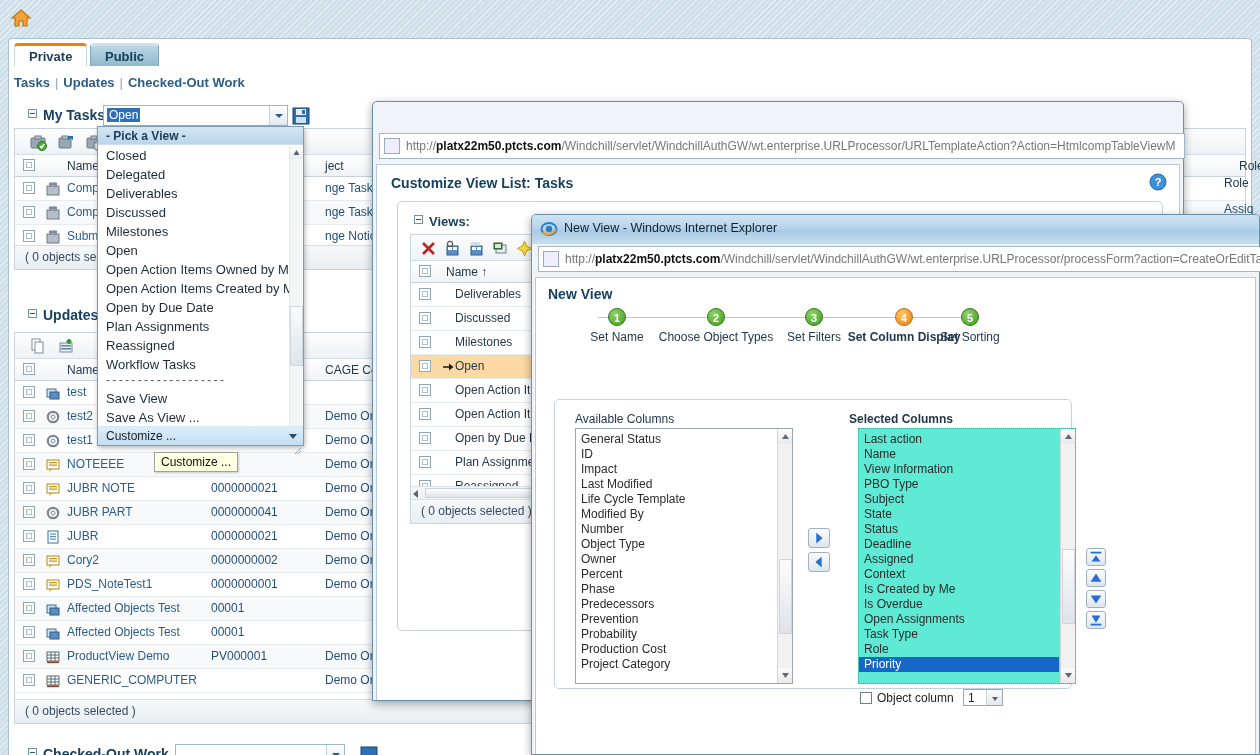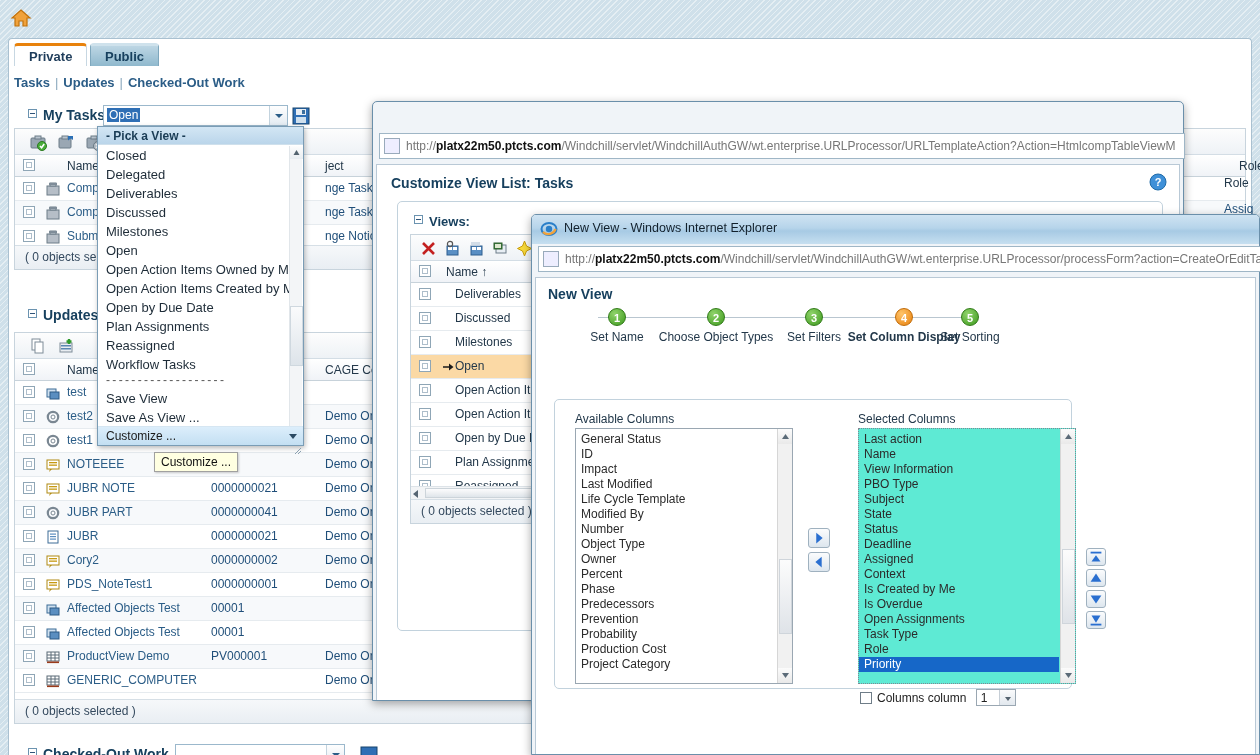--- a/index.html
+++ b/index.html
@@ -708,21 +708,21 @@
         <svg viewBox="0 0 22 20" style="position:absolute;inset:0;">
             <path d="M8 4 L15 10 L8 16 Z" fill="#2a6fd0"></path>
           </svg>
       </div>
       <div class="sqbtn" style="left:253px; top:152px;">
         <svg viewBox="0 0 22 20" style="position:absolute;inset:0;">
             <path d="M14 4 L7 10 L14 16 Z" fill="#2a6fd0"></path>
           </svg>
       </div>
 
-      <div class="lbl" style="left:303px; top:12px;">Selected Columns</div>
+      <div class="lbl" style="left:294px; top:12px;font-weight:bold;">Selected Columns</div>
       <div class="listbox sel" style="left:303px; top:28px; width:218px; height:256px;">
         <div id="sel-items" style="position:absolute; left:0; top:3px; right:16px;">
             <div class="li">Last action</div>
             <div class="li">Name</div>
             <div class="li">View Information</div>
             <div class="li">PBO Type</div>
             <div class="li">Subject</div>
             <div class="li">State</div>
             <div class="li">Status</div>
             <div class="li">Deadline</div>
@@ -763,21 +763,21 @@
           </svg>
       </div>
       <div class="sqbtn" style="left:531px; top:211px; width:20px; height:18px;">
         <svg viewBox="0 0 20 18" style="position:absolute;inset:0;">
             <path d="M10 12 L15 4 H5 Z" fill="#2a6fd0"></path>
             <rect x="4" y="13" width="12" height="2" fill="#2a6fd0"></rect>
           </svg>
       </div>
 
       <div class="freeze" style="left:305px; top:289px;">
-        <span class="box"></span><span>Columns column</span>
+        <span class="box"></span><span>Object column</span>
         <span class="spin" style="margin-left:6px;">
           <span class="v">1</span>
           <span class="d"></span>
         </span>
       </div>
     </div>
   </div>
 </div>
 
 <div class="dropdown">

